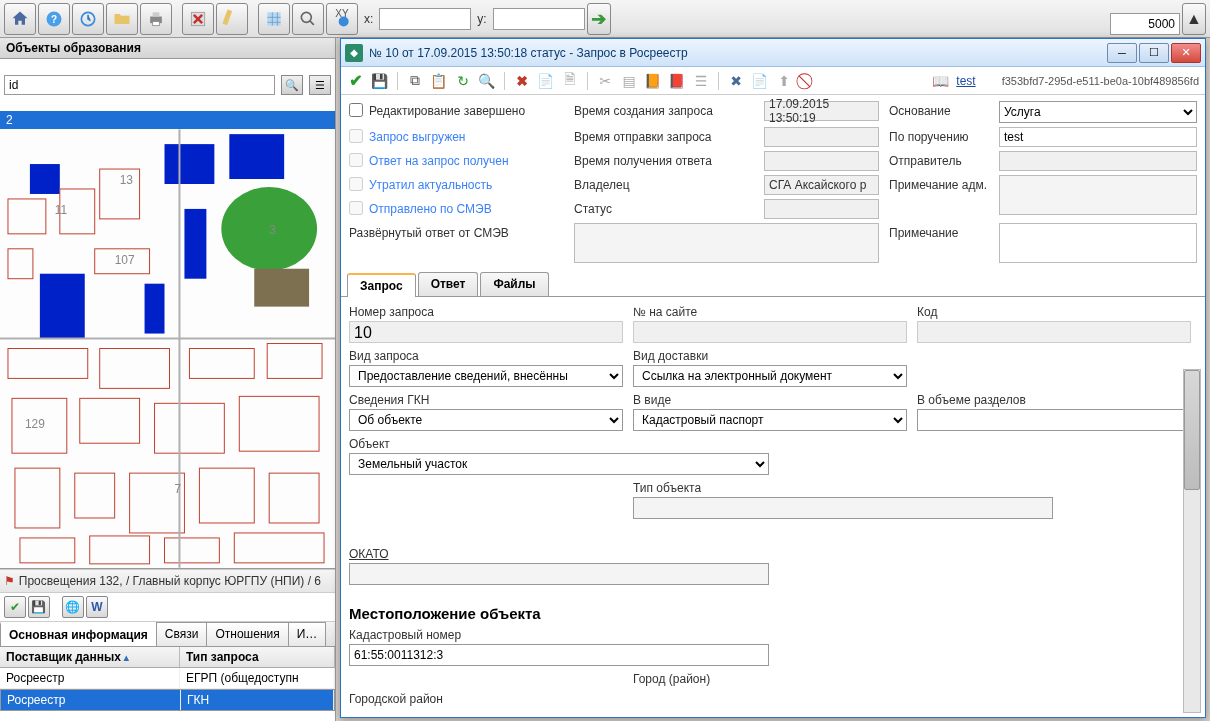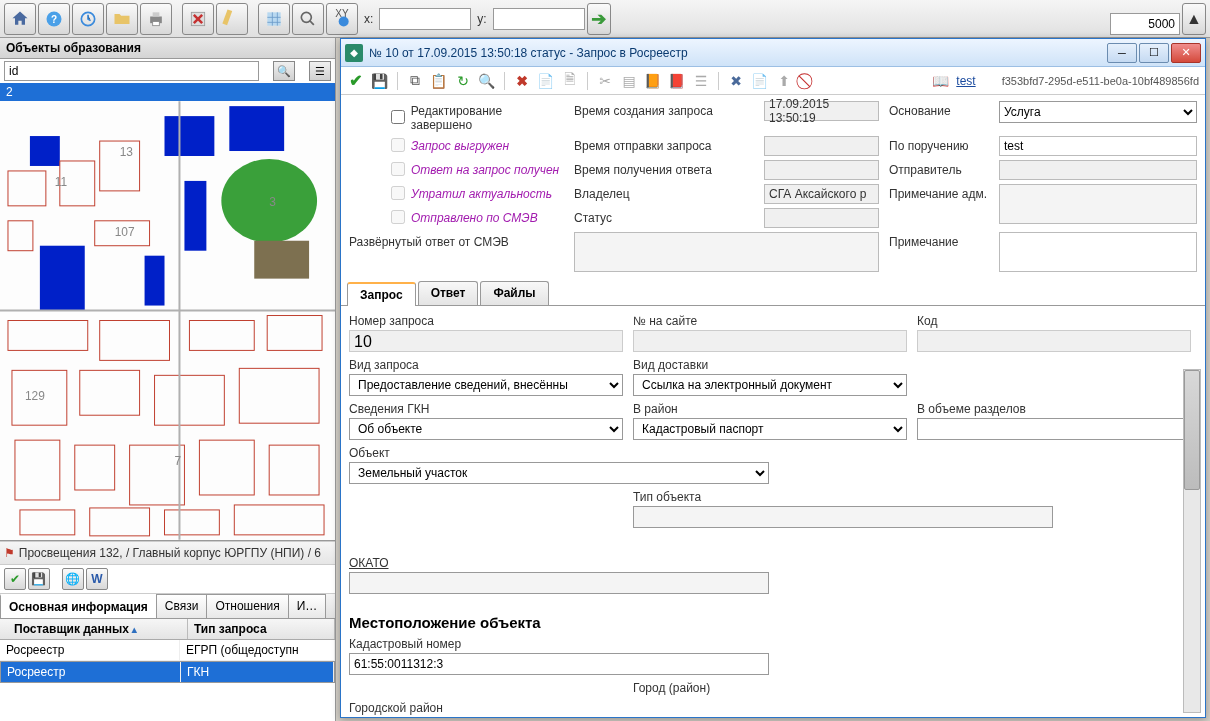--- a/index.html
+++ b/index.html
@@ -13,35 +13,35 @@
 .tb-input { height: 22px; border: 1px solid #999; background: #fff; padding: 0 4px; font-size: 12px; }
 .tb-input.coord { width: 92px; }
 .tb-input.scale { width: 70px; text-align: right; margin-top: 11px; }
 .arrow-btn { width: 24px; }
 .arrow-right { color: #3a9a3a; font-size: 18px; font-weight: bold; }
 .arrow-up { color: #333; font-size: 16px; }
 
 
 .left-panel { position: absolute; top: 38px; left: 0; width: 336px; bottom: 0; background: #fff; border-right: 1px solid #9a9a9a; }
 .panel-title { background: linear-gradient(#e8e8e8,#d4d4d4); border-bottom: 1px solid #999; padding: 3px 6px; font-weight: bold; font-size: 12px; }
-.search-row { display: flex; padding: 2px 4px; gap: 14px; }
+.search-row { display: flex; padding: 16px 4px; gap: 6px; }
 .search-row input { flex: 1; height: 20px; border: 1px solid #999; padding: 0 4px; }
 .search-btn { width: 22px; height: 20px; border: 1px solid #888; background: linear-gradient(#f0f0f0,#d0d0d0); display: flex; align-items: center; justify-content: center; cursor: pointer; font-size: 11px; }
 .result-row { background: #1e6fd6; color: #fff; padding: 2px 6px; font-size: 12px; }
 .map-area { position: relative; height: 440px; background: #fdfdfd; border-bottom: 1px solid #999; overflow: hidden; }
 .map-svg { width: 100%; height: 100%; }
 .breadcrumb { background: linear-gradient(#f5f5f5,#e6e6e6); border-top: 1px solid #ccc; border-bottom: 1px solid #ccc; padding: 4px 4px; font-size: 12px; display: flex; align-items: center; gap: 4px; color: #333; white-space: nowrap; overflow: hidden; }
 .flag { color: #c0392b; }
 .left-tools { padding: 3px 4px; display: flex; gap: 2px; border-bottom: 1px solid #ccc; }
 .left-tools .mini { width: 22px; height: 22px; border: 1px solid #888; border-radius: 2px; background: linear-gradient(#fafafa,#d8d8d8); display: inline-flex; align-items: center; justify-content: center; cursor: pointer; font-size: 12px; }
 .tabs-row { display: flex; border-bottom: 1px solid #999; background: linear-gradient(#f4f4f4,#e0e0e0); }
 .tabs-row .tab { padding: 4px 8px; border: 1px solid #999; border-bottom: none; background: linear-gradient(#fff,#e8e8e8); margin-right: -1px; font-size: 12px; cursor: pointer; }
 .tabs-row .tab.active { background: #fff; font-weight: bold; border-top: 2px solid #fff; }
 .grid { font-size: 12px; }
-.grid-head { display: flex; background: linear-gradient(#f6f6f6,#e4e4e4); border-bottom: 1px solid #aaa; padding-left: 8px; }
+.grid-head { display: flex; background: linear-gradient(#f6f6f6,#e4e4e4); border-bottom: 1px solid #aaa; }
 .grid-head div { padding: 3px 6px; border-right: 1px solid #bbb; font-weight: bold; }
 .grid-row { display: flex; border-bottom: 1px solid #eee; }
 .grid-row div { padding: 3px 6px; border-right: 1px solid #eee; white-space: nowrap; overflow: hidden; }
 .grid-row.sel { background: #1e6fd6; color: #fff; }
 .col1 { width: 180px; }
 .col2 { flex: 1; }
 .sort-asc::after { content: " ▴"; color: #2e6fbf; font-size: 10px; }
 
 
 .modal { position: absolute; left: 340px; top: 38px; right: 4px; height: 680px; background: #fff; border: 1px solid #2a74c8; box-shadow: 0 2px 8px rgba(0,0,0,0.3); display: flex; flex-direction: column; }
@@ -61,22 +61,22 @@
 .check-green { color: #2a9a2a; font-weight: bold; font-size: 16px; }
 .red-x { color: #c0392b; font-weight: bold; }
 .orange { color: #d08a2a; }
 .book-icon { color: #7a5028; }
 .no-entry { color: #c53030; font-size: 16px; }
 
 
 .form-area { padding: 6px 8px 2px 8px; }
 .form-grid4 { display: grid; grid-template-columns: 215px 180px 115px 1fr; gap: 4px 10px; align-items: start; }
 .form-grid4 .lab { color: #333; font-size: 12px; padding-top: 3px; }
-.form-grid4 .lab.disabled { color: #a21caf; font-style: italic; }
-.chk { display: flex; align-items: center; gap: 6px; margin-left: 42px; }
+.form-grid4 .lab.disabled { color: #3b82f6; }
+.chk { display: flex; align-items: center; gap: 6px; }
 .chk input { width: 14px; height: 14px; }
 .val-box { height: 20px; border: 1px solid #bbb; background: #f0f0f0; padding: 1px 4px; font-size: 12px; display: flex; align-items: center; color: #333; min-width: 110px; }
 .sel { height: 22px; border: 1px solid #999; background: #fff; font-size: 12px; width: 100%; }
 .inp { height: 20px; border: 1px solid #bbb; background: #fff; padding: 1px 4px; font-size: 12px; width: 100%; }
 .textarea { border: 1px solid #bbb; background: #f4f4f4; font-size: 12px; width: 100%; min-height: 40px; resize: none; padding: 2px 4px; }
 .textarea.white { background: #fff; }
 
 
 .modal-tabs { display: flex; border-bottom: 1px solid #999; padding: 0 6px; margin-top: 4px; }
 .modal-tabs .mtab { padding: 4px 12px; border: 1px solid #999; border-bottom: none; background: linear-gradient(#f8f8f8,#e4e4e4); margin-right: 2px; font-size: 12px; font-weight: bold; cursor: pointer; border-radius: 3px 3px 0 0; }
@@ -410,21 +410,21 @@
           <label>Вид доставки</label>
         <select><option>Ссылка на электронный документ</option></select>
         </div>
       <div></div>
 
       <div class="fld">
           <label>Сведения ГКН</label>
         <select><option>Об объекте</option></select>
         </div>
       <div class="fld">
-          <label>В район</label>
+          <label>В виде</label>
         <select><option>Кадастровый паспорт</option></select>
         </div>
       <div class="fld">
           <label>В объеме разделов</label>
         <input class="txt" style="">
         </div>
 
       <div class="fld span2" style="grid-column:1 / span 1.5;">
         <label>Объект</label>
         <select style="width:420px;"><option>Земельный участок</option></select>

